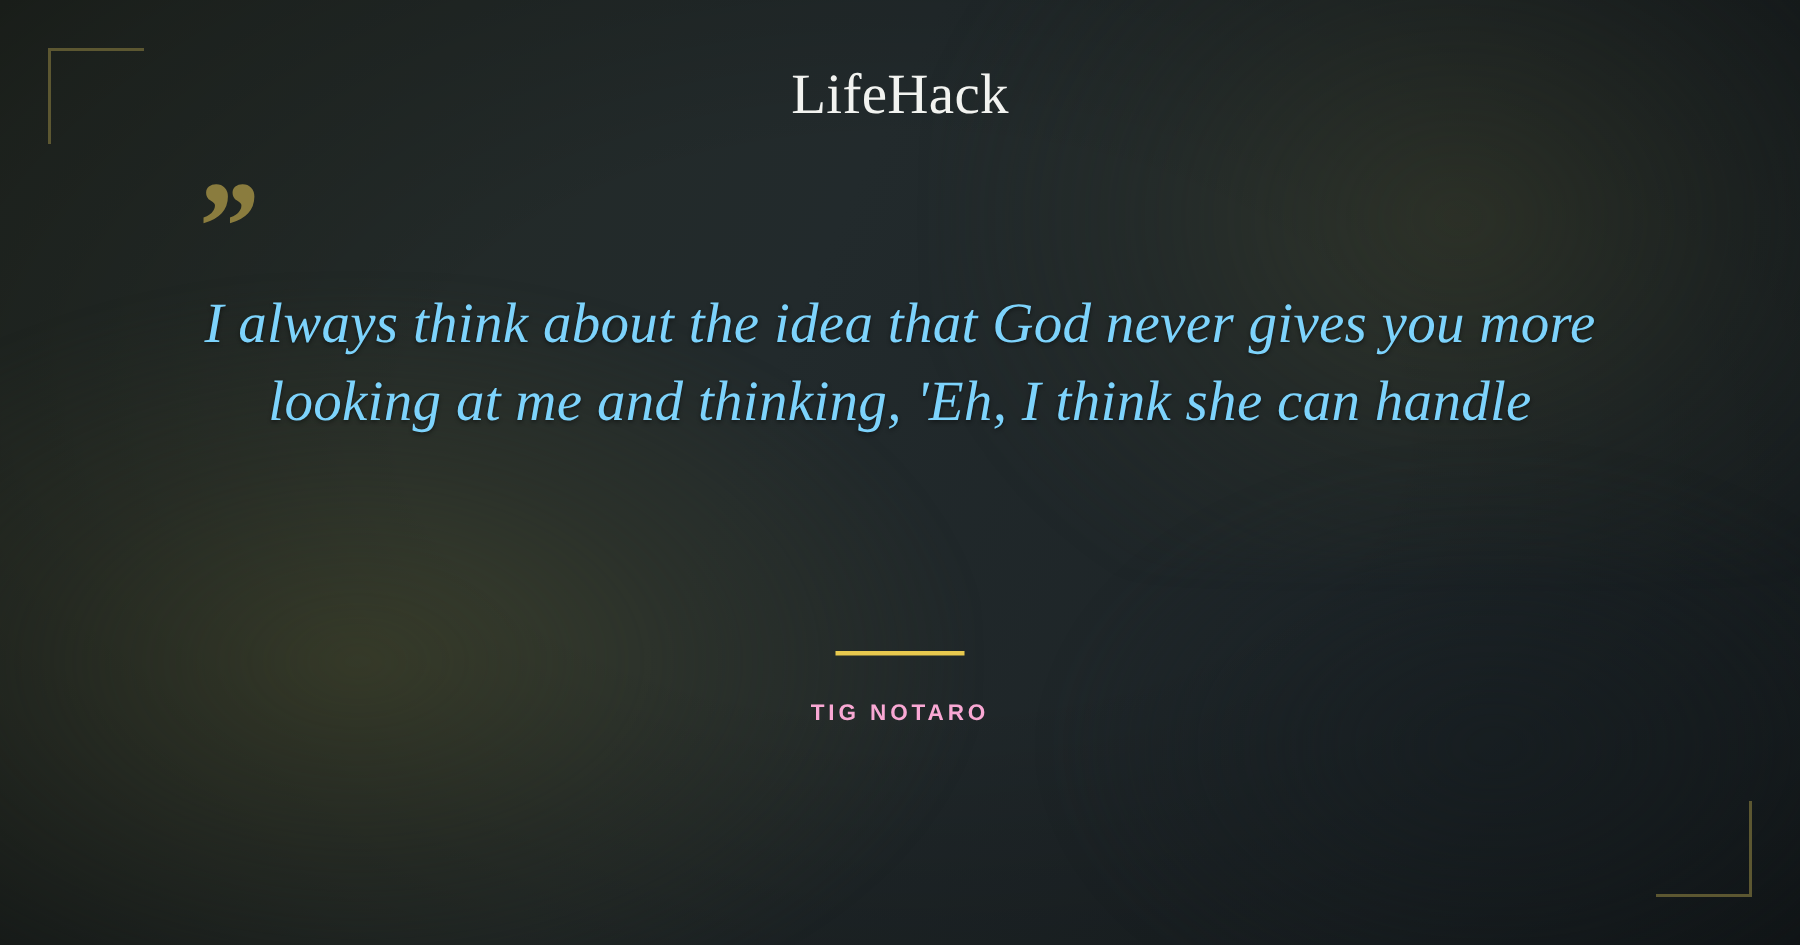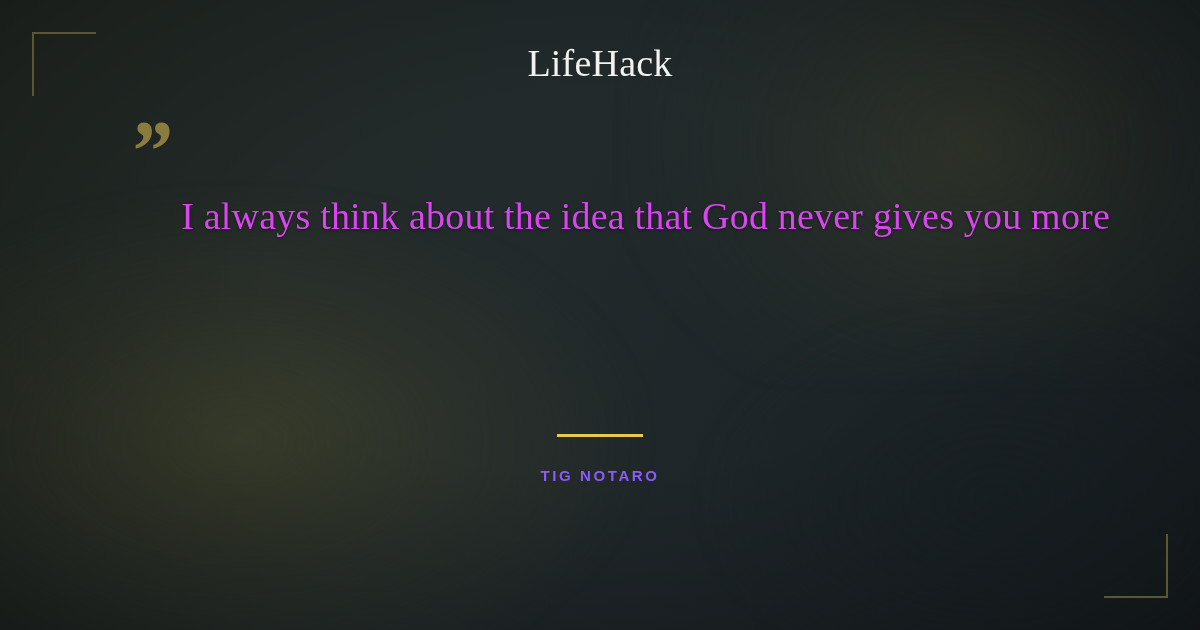--- a/index.html
+++ b/index.html
@@ -125,26 +125,27 @@
   }
 
   .quote-block {
     position: absolute;
     left: 90px;
     right: 90px;
     top: 190px;
   }
   .quote-text {
     margin: 0;
-    text-align: right;
+    text-align: center;
     font-family: "Liberation Serif", "DejaVu Serif", serif;
+    font-style: italic;
     font-weight: 400;
     font-size: 38px;
     line-height: 52px;
-    color: #d946ef;
+    color: #7dd3fc;
     letter-spacing: 0.2px;
     text-shadow: 0 1px 3px rgba(0,0,0,0.45);
   }
 
   .divider {
     position: absolute;
     left: 50%;
     top: 434px;
     transform: translateX(-50%);
     width: 86px;
@@ -155,21 +156,21 @@
   .author {
     position: absolute;
     left: 0;
     right: 0;
     top: 466px;
     text-align: center;
     font-family: "Liberation Sans", sans-serif;
     font-size: 15px;
     line-height: 20px;
     font-weight: 700;
-    color: #8b5cf6;
+    color: #f9a8d4;
     letter-spacing: 2.6px;
   }
 </style>
 </head>
 <body>
 
 <div class="card">
 
   <div class="bg-base"></div>
   <div class="bg-glow-a"></div>
@@ -182,20 +183,21 @@
 
   <div class="content">
 
     <div class="brand">LifeHack</div>
 
     <div class="quote-mark">”</div>
 
     <div class="quote-block">
       <p class="quote-text">
         <span style="display: block;">I always think about the idea that God never gives you more</span>
+        <span style="display: block;">looking at me and thinking, 'Eh, I think she can handle</span>
       </p>
     </div>
 
     <div class="divider"></div>
 
     <div class="author">TIG NOTARO</div>
 
   </div>
 </div>
 

